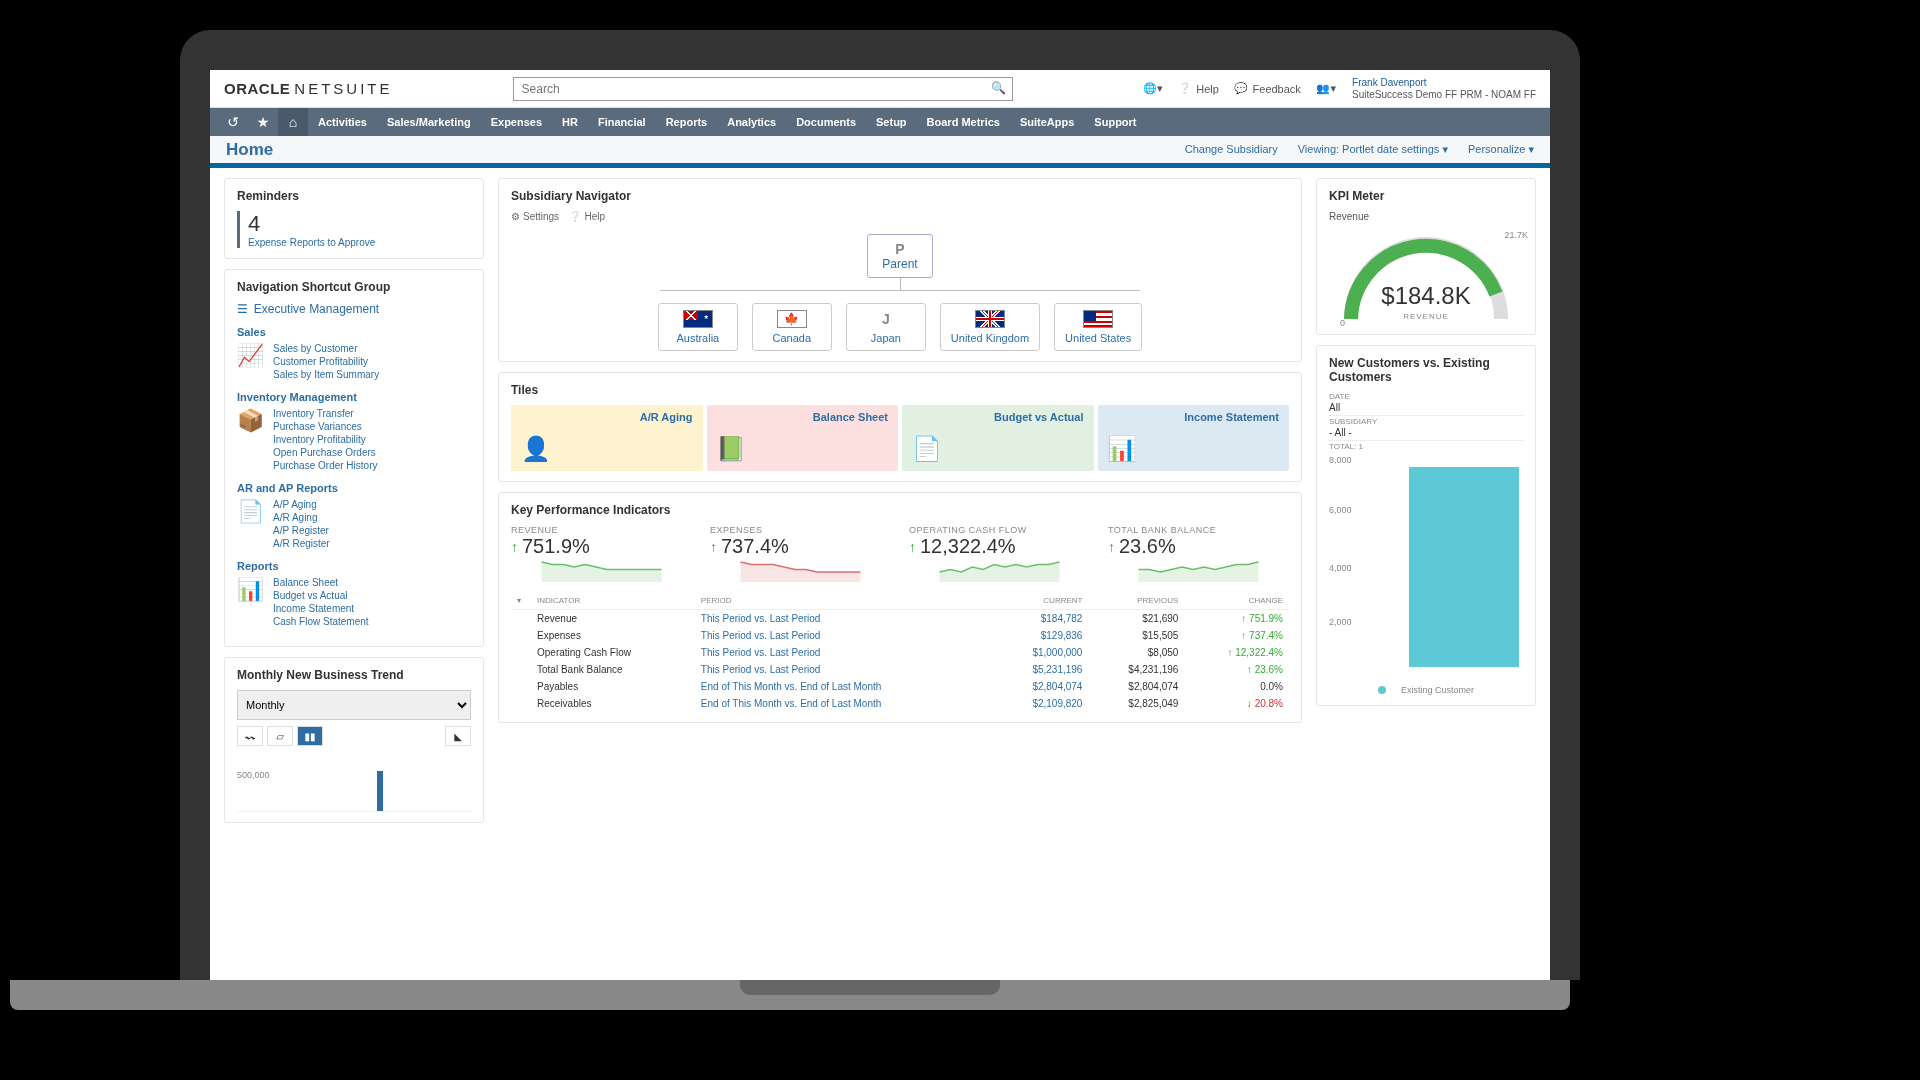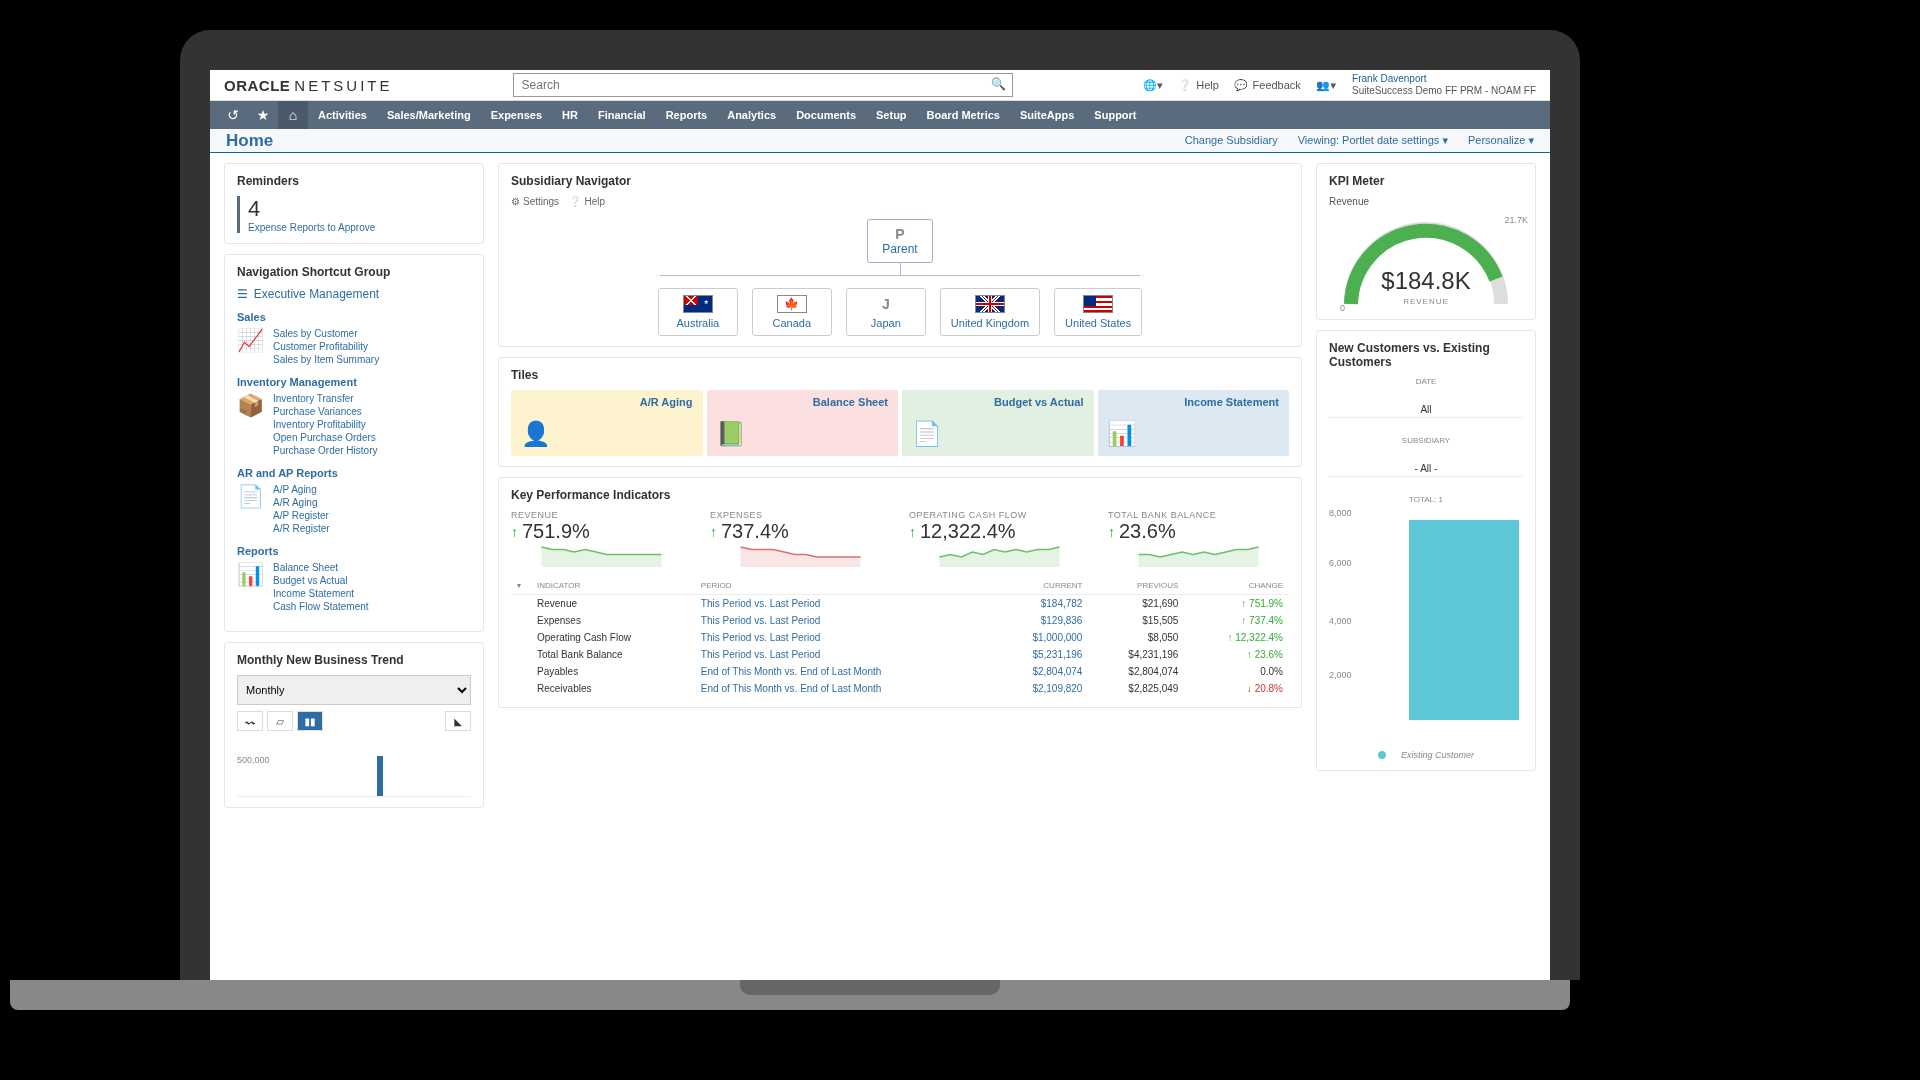--- a/index.html
+++ b/index.html
@@ -3,40 +3,40 @@
 <meta charset="utf-8">
 <style>
 * { box-sizing: border-box; margin: 0; padding: 0; }
 body { font-family: Arial, Helvetica, sans-serif; font-size: 12px; color: #333; background: #000; width: 1920px; height: 1080px; position: relative; overflow: hidden; }
 .laptop-frame { position: absolute; left: 180px; top: 30px; width: 1400px; height: 950px; background: #333; border-radius: 30px 30px 0 0; padding: 40px 30px 0 30px; }
 .laptop-base { position: absolute; left: 10px; top: 980px; width: 1560px; height: 30px; background: #888; border-radius: 0 0 8px 8px; }
 .laptop-notch { position: absolute; left: 740px; top: 980px; width: 260px; height: 15px; background: #666; border-radius: 0 0 10px 10px; }
 .screen { width: 100%; height: 100%; background: #fff; overflow: hidden; }
 
 
-.topbar { height: 31px; display: flex; align-items: center; padding: 0 14px; border-bottom: 1px solid #ddd; background: #fff; }
+.topbar { height: 38px; display: flex; align-items: center; padding: 0 14px; border-bottom: 1px solid #ddd; background: #fff; }
 .logo { font-size: 15px; letter-spacing: 0.5px; }
 .logo b { font-weight: 900; }
 .logo span.ns { font-weight: 400; letter-spacing: 3px; margin-left: 4px; }
 .search-wrap { margin-left: 120px; flex: 0 0 500px; position: relative; }
 .search-input { width: 100%; height: 24px; border: 1px solid #999; padding: 0 28px 0 8px; font-size: 12px; }
 .search-icon { position: absolute; right: 6px; top: 4px; color: #777; }
 .top-right { margin-left: auto; display: flex; align-items: center; gap: 16px; color: #555; }
 .tr-item { display: flex; align-items: center; gap: 4px; font-size: 11px; }
 .user-block { font-size: 10px; line-height: 1.2; }
 .user-block .uname { color: #1a5b9b; }
 
 
 .navbar { height: 28px; background: #5a6b7d; display: flex; align-items: center; padding: 0 8px; gap: 0; }
 .nav-btn-icon { width: 30px; height: 28px; display: flex; align-items: center; justify-content: center; color: #fff; font-size: 14px; }
 .nav-item { color: #fff; font-size: 11px; font-weight: bold; padding: 16px 10px; height: 46px; display: flex; align-items: center; }
 .nav-home { background: #4a5a6a; }
 
 
-.page-header { height: 24px; display: flex; align-items: center; padding: 1px 16px; background: #f6f7f8; border-bottom: 1px solid #0369a1; }
+.page-header { height: 32px; display: flex; align-items: center; padding: 1px 16px; background: #f6f7f8; border-bottom: 5px solid #0369a1; }
 .page-title { color: #2e6da4; font-size: 17px; font-weight: bold; }
 .ph-right { margin-left: auto; display: flex; gap: 20px; font-size: 11px; color: #2e6da4; }
 
 
 .content { display: flex; gap: 14px; padding: 10px 14px; height: calc(100% - 100px); overflow: hidden; }
 .col-left { width: 260px; flex: none; display: flex; flex-direction: column; gap: 10px; }
 .col-mid { flex: 1; display: flex; flex-direction: column; gap: 10px; min-width: 0; }
 .col-right { width: 220px; flex: none; display: flex; flex-direction: column; gap: 10px; }
 
 .portlet { background: #fff; border: 1px solid #e5e5e5; border-radius: 3px; padding: 10px 12px; }
@@ -112,27 +112,27 @@
 
 .meter-select { font-size: 10px; color: #555; margin-bottom: 4px; }
 .gauge { position: relative; width: 180px; height: 90px; margin: 12px auto 0; }
 .gauge svg { width: 100%; height: 100%; }
 .gauge .gval { position: absolute; width: 100%; text-align: center; top: 48px; font-size: 24px; font-weight: 300; }
 .gauge .gsub { position: absolute; width: 100%; text-align: center; top: 78px; font-size: 8px; color: #888; letter-spacing: 1px; }
 .gauge .gmin { position: absolute; left: 4px; bottom: -4px; font-size: 9px; color: #888; }
 .gauge .gmax { position: absolute; right: -12px; top: -4px; font-size: 9px; color: #888; }
 
 
-.cust-filters { display: flex; flex-direction: column; gap: 18px; margin-bottom: 2px; text-align: center; }
+.cust-filters { display: flex; flex-direction: column; gap: 1px; margin-bottom: 2px; }
 .cust-filters .fl { font-size: 8px; color: #888; }
 .cust-filters .fv { font-size: 10px; color: #333; border-bottom: 1px dotted #ddd; padding-bottom: 2px; }
 .cust-chart { height: 230px; position: relative; margin-top: 4px; }
 .cust-chart .yl { position: absolute; left: 0; font-size: 9px; color: #888; }
 .cust-bar { position: absolute; left: 80px; width: 110px; background: #5ec9d6; bottom: 18px; }
-.cust-legend { display: flex; align-items: center; gap: 15px; font-size: 9px; color: #888; justify-content: center; margin-top: 12px; font-style: italic; }
+.cust-legend { display: flex; align-items: center; gap: 15px; font-size: 9px; color: #888; justify-content: center; margin-top: 0; }
 .cust-legend .sw { width: 8px; height: 8px; background: #5ec9d6; border-radius: 50%; }
 
 
 .flag-box { width: 30px; height: 18px; border: 1px solid #888; display: flex; flex-direction: column; position: relative; overflow: hidden; }
 .flag-au { background: #002b7f; position: relative; }
 .flag-au::before { content: ""; position: absolute; width: 14px; height: 9px; background: linear-gradient(45deg,transparent 45%,#fff 45%,#fff 55%,transparent 55%), linear-gradient(-45deg,transparent 45%,#fff 45%,#fff 55%,transparent 55%), linear-gradient(#c00,#c00); background-size: 100% 100%; }
 .flag-au::after { content: "★"; color: #fff; position: absolute; right: 3px; top: 2px; font-size: 6px; }
 .flag-ca { background: #fff; display: flex; }
 .flag-ca::before, .flag-ca::after { content: ""; width: 7px; background: #d00; }
 .flag-ca span { flex: 1; color: #d00; text-align: center; font-size: 12px; line-height: 16px; }

